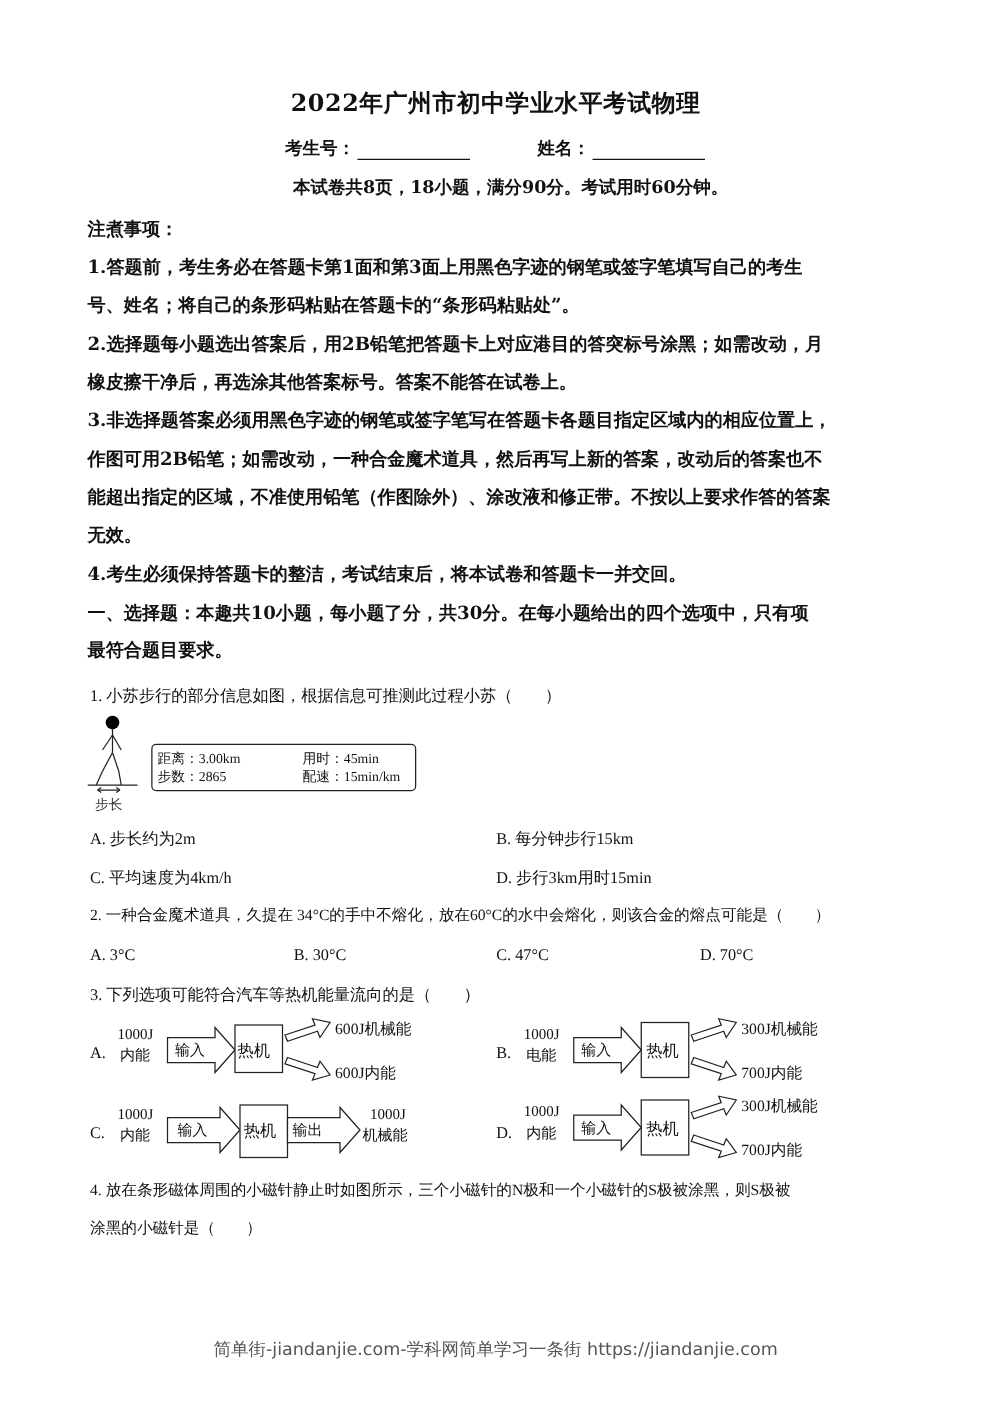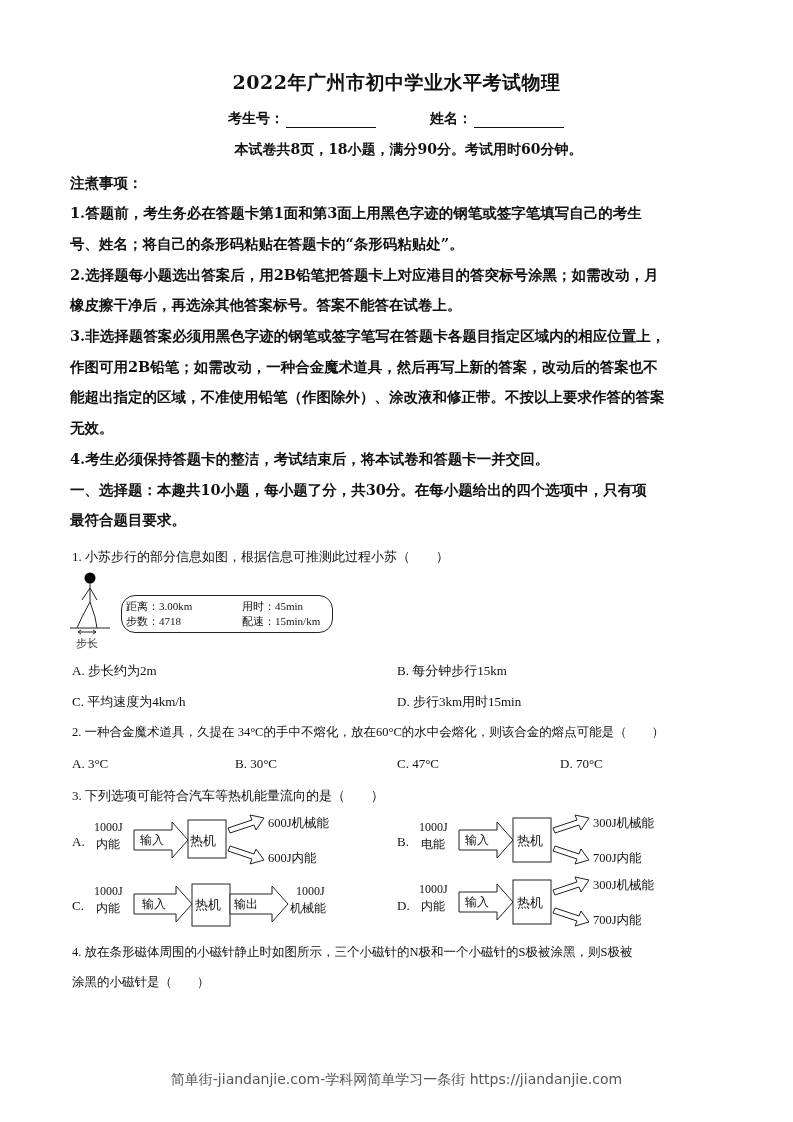--- a/index.html
+++ b/index.html
@@ -7,21 +7,21 @@
          font-family: "DejaVu Serif", "Liberation Serif", serif; color: #111; }
   .abs { position: absolute; }
   .title { left: 0; width: 793px; top: 70px; text-align: center; font-size: 19px; font-weight: bold; letter-spacing: 0.5px; }
   .info { top: 110px; font-size: 14px; font-weight: bold; }
   .blank { display: inline-block; border-bottom: 1px solid #111; width: 90px; height: 14px; vertical-align: bottom; margin-left: 2px; }
   .summary { left: 0; width: 793px; top: 141px; text-align: center; font-size: 14px; font-weight: bold; margin-left: 12px; }
   .bold-line { left: 70px; font-size: 14.5px; font-weight: bold; white-space: nowrap; }
   .q { left: 72px; font-size: 13px; white-space: nowrap; font-family: "Liberation Serif", "DejaVu Serif", serif; }
   .opt { font-size: 13px; white-space: nowrap; font-family: "Liberation Serif", "DejaVu Serif", serif; }
   .footer { left: 0; width: 793px; top: 1071px; text-align: center; font-size: 14px; color: #555; font-family: "DejaVu Sans", "Liberation Sans", sans-serif; }
-  .infobox { left: 121px; top: 595px; width: 210px; height: 36px; border: 1.3px solid #222; border-radius: 14px; font-size: 11px; font-family: "Liberation Serif", serif; }
+  .infobox { left: 121px; top: 595px; width: 210px; height: 36px; border: 1.3px solid #222; border-radius: 4px; font-size: 11px; font-family: "Liberation Serif", serif; }
   .infobox span { position: absolute; white-space: nowrap; }
   .diag { font-family: "Liberation Serif", "DejaVu Serif", serif; font-size: 12px; }
 </style>
 </head>
 <body>
 
 <div class="abs title">2022年广州市初中学业水平考试物理</div>
 <div class="abs info" style="left:228px">
   <span>考生号：</span><span class="blank"></span>
 </div>
@@ -53,21 +53,21 @@
   <path d="M20 30 L12 45 L7 56" fill="none" stroke="#222" stroke-width="1"></path>
   <path d="M20 30 L25 45 L27 56" fill="none" stroke="#222" stroke-width="1"></path>
   <line x1="0" y1="56" x2="40" y2="56" stroke="#222" stroke-width="1"></line>
   <line x1="8" y1="60" x2="26" y2="60" stroke="#222" stroke-width="1"></line>
   <path d="M8 60 l3 -2 M8 60 l3 2 M26 60 l-3 -2 M26 60 l-3 2" stroke="#222" stroke-width="1"></path>
 </svg>
 <div class="abs" style="left:76px;top:636px;font-size:11px;color:#333">步长</div>
 <div class="abs infobox">
   <span style="left:4px;top:3px">距离：3.00km</span>
   <span style="left:120px;top:3px">用时：45min</span>
-  <span style="left:4px;top:18px">步数：4718</span>
+  <span style="left:4px;top:18px">步数：2865</span>
   <span style="left:120px;top:18px">配速：15min/km</span>
 </div>
 <div class="abs opt" style="left:72px;top:662px">A. 步长约为2m</div>
 <div class="abs opt" style="left:397px;top:662px">B. 每分钟步行15km</div>
 <div class="abs opt" style="left:72px;top:693px">C. 平均速度为4km/h</div>
 <div class="abs opt" style="left:397px;top:693px">D. 步行3km用时15min</div>
 
 <div class="abs q" style="top:724px;font-size:12.5px">2. 一种合金魔术道具，久提在 34°C的手中不熔化，放在60°C的水中会熔化，则该合金的熔点可能是（　　）</div>
 <div class="abs opt" style="left:72px;top:756px">A. 3°C</div>
 <div class="abs opt" style="left:235px;top:756px">B. 30°C</div>

